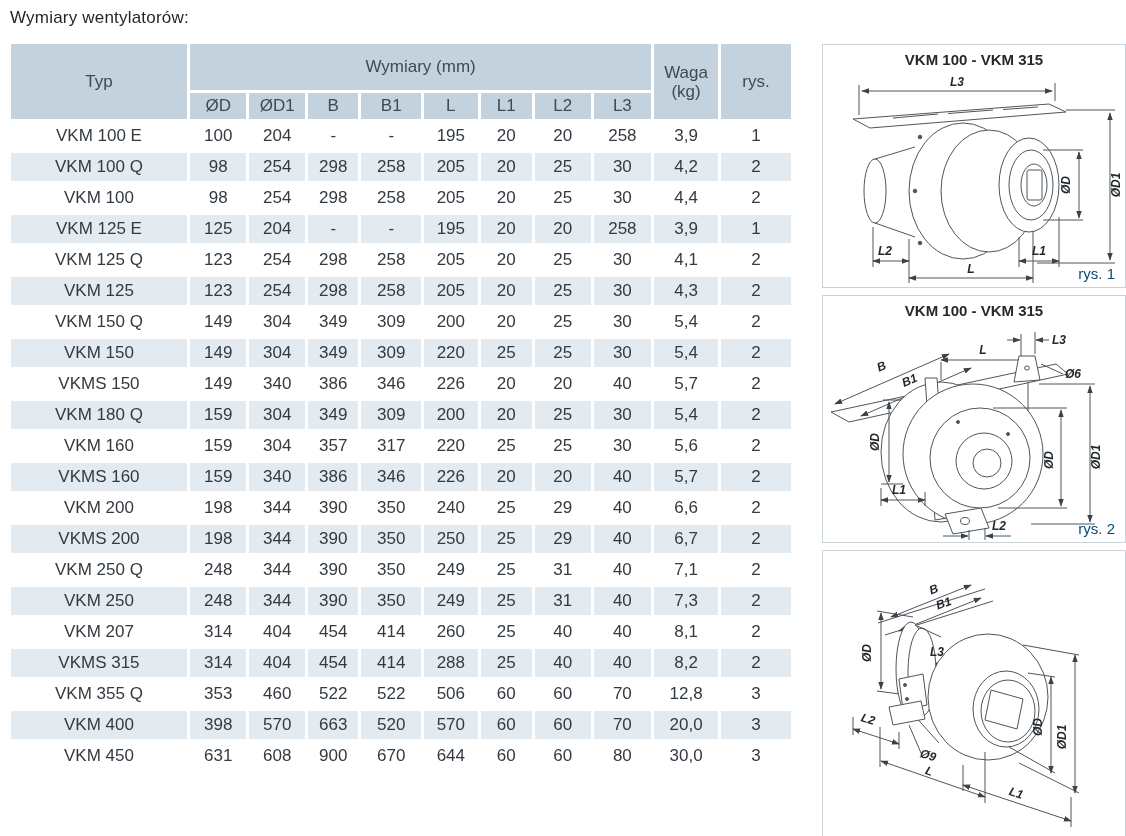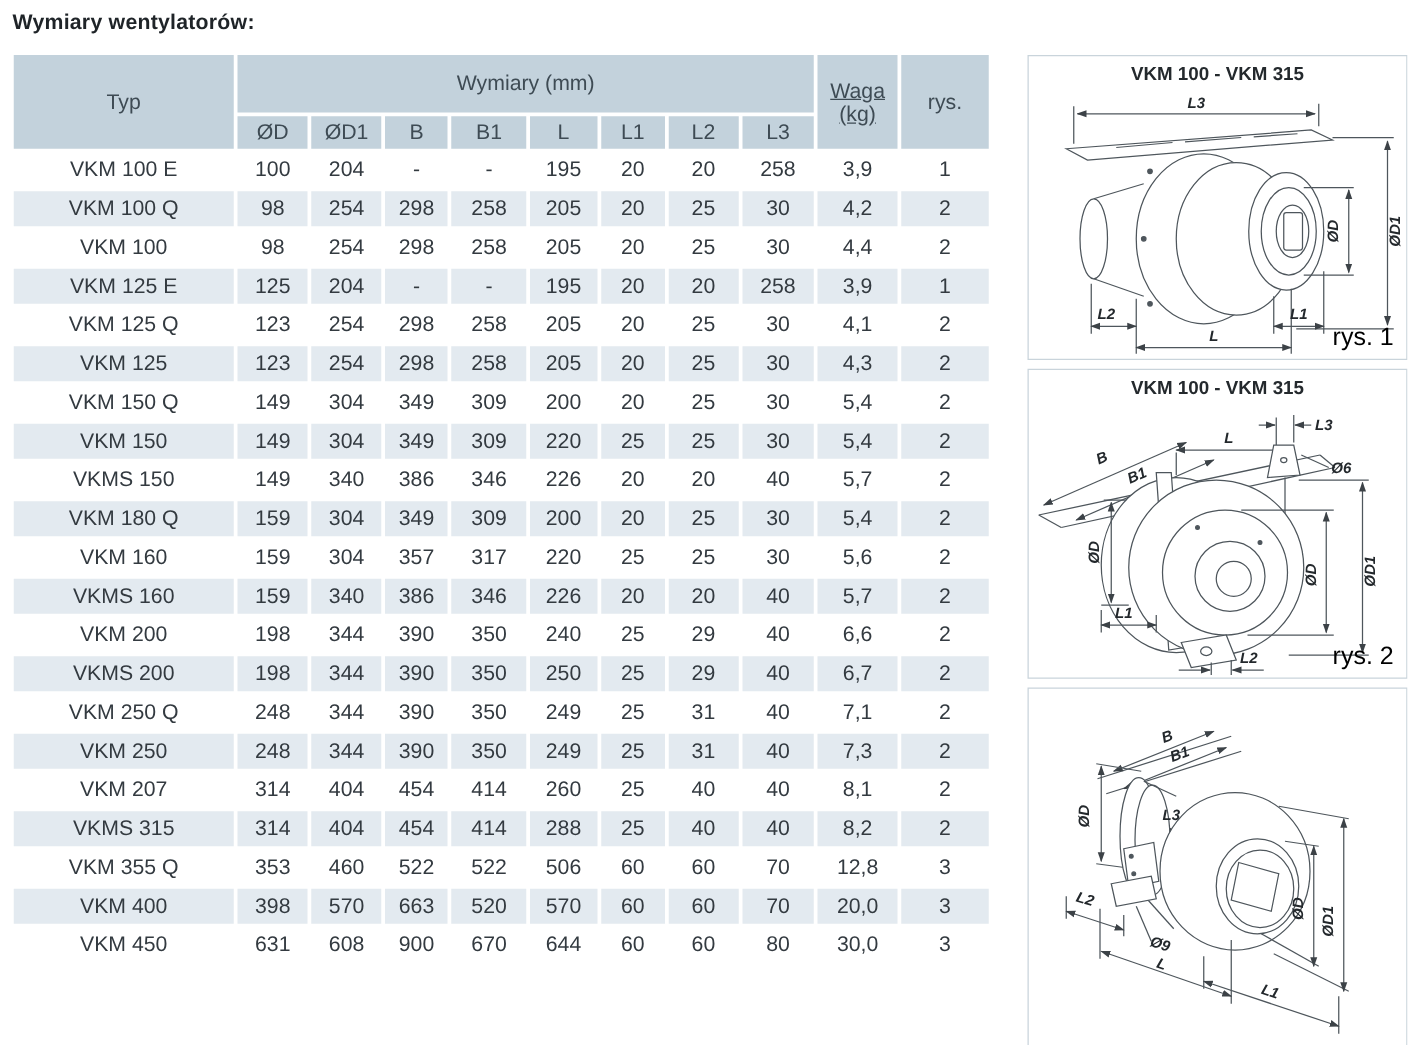--- a/index.html
+++ b/index.html
@@ -2,53 +2,53 @@
 <html><head>
 <meta charset="utf-8">
 <style>
   html,body { margin:0; padding:0; }
   body {
     width:1126px; height:836px; position:relative; overflow:hidden;
     background:#ffffff; font-family:"Liberation Sans", sans-serif;
   }
   .page-title {
     position:absolute; left:10px; top:8px;
-    font-size:17px; font-weight:bold; color:#1f2428; letter-spacing:0.2px;
+    font-size:17px; font-weight:normal; color:#1f2428; letter-spacing:0.2px;
   }
   
   table.spec {
     position:absolute; left:8px; top:41px; width:786px;
     border-collapse:separate; border-spacing:3px; table-layout:fixed;
   }
   table.spec th, table.spec td { text-align:center; padding:0; overflow:hidden; white-space:nowrap; }
   table.spec thead th {
     background:#c3d2dc; color:#3e4b54; font-weight:normal; font-size:17px;
   }
   th.group-th { height:46px; }
   th.sub-th   { height:26px; }
-  th.two-line { line-height:19px; font-size:17px;text-decoration:underline; }
+  th.two-line { line-height:19px; font-size:17px; }
   table.spec tbody td {
     height:28px; line-height:28px; font-size:17px; color:#333a40; background:#ffffff;
   }
   table.spec tbody tr.striped td { background:#e3eaf0; }
   
   .panel {
     position:absolute; left:822px; width:304px; box-sizing:border-box;
     border:1px solid #c9d4db; background:#ffffff;
   }
   .panel-1 { top:44px;  height:244px; }
   .panel-2 { top:295px; height:248px; }
   .panel-3 { top:550px; height:300px; }
   .panel-title {
     position:absolute; left:0; top:6px; width:100%;
     text-align:center; font-size:15px; font-weight:bold; color:#24292d;
   }
   .panel-caption {
     position:absolute; right:10px; bottom:5px;
-    font-size:20px; color:#000000;text-align:center;
+    font-size:15px; color:#0c4a6e;text-align:center;
   }
   svg.drawing { position:absolute; left:0; top:26px; }
   svg.drawing text {
     font-family:"Liberation Sans", sans-serif;
     font-size:12px; font-weight:bold; font-style:italic;
     fill:#23282c; stroke:none;
   }
 </style>
 </head>
 <body>

